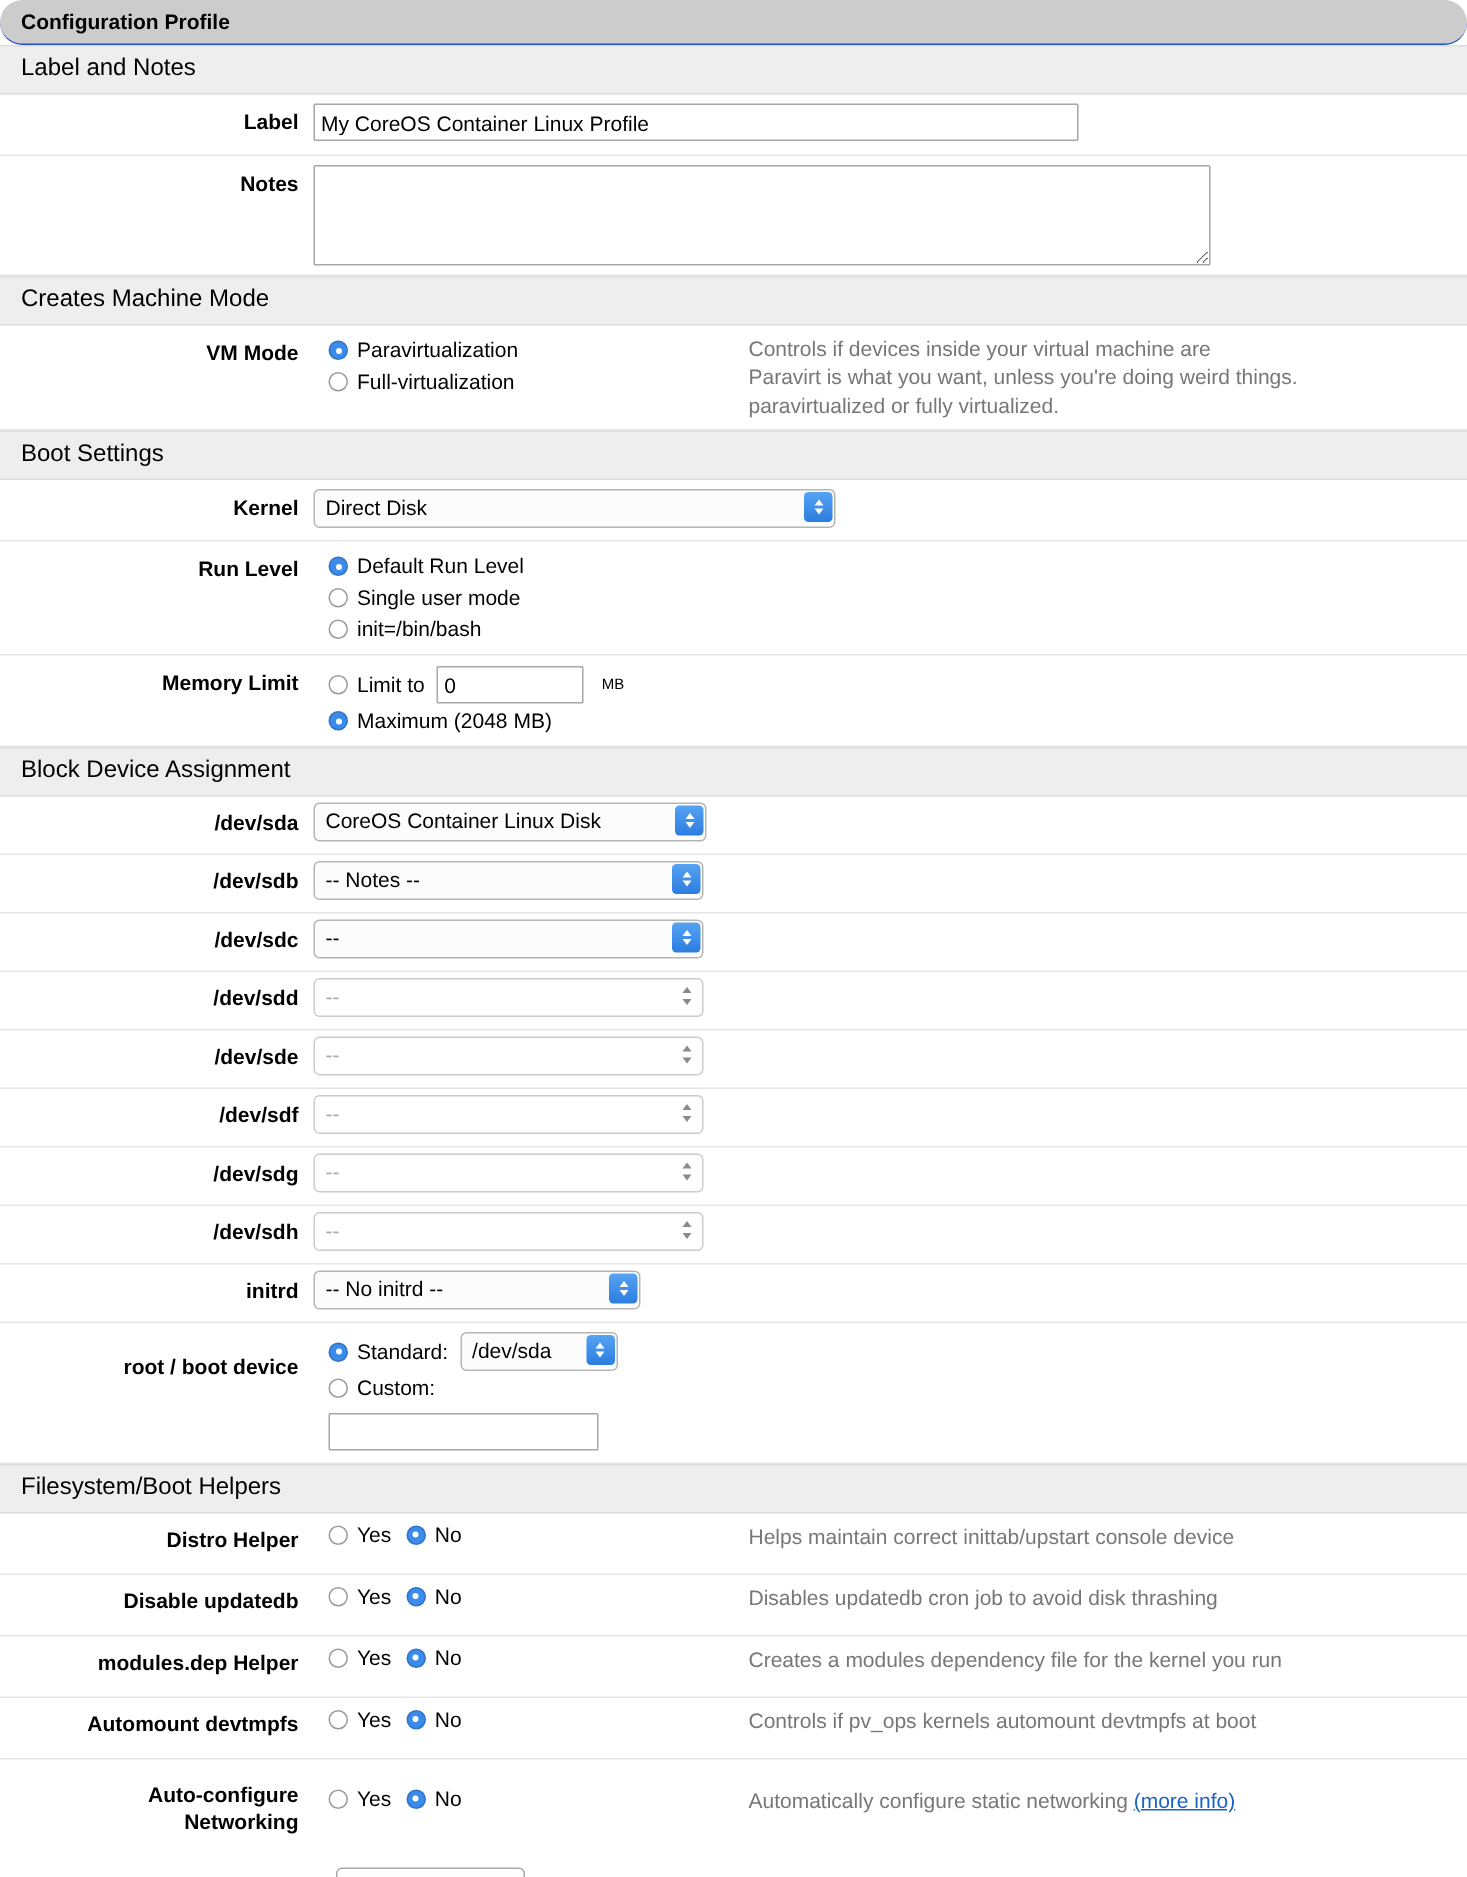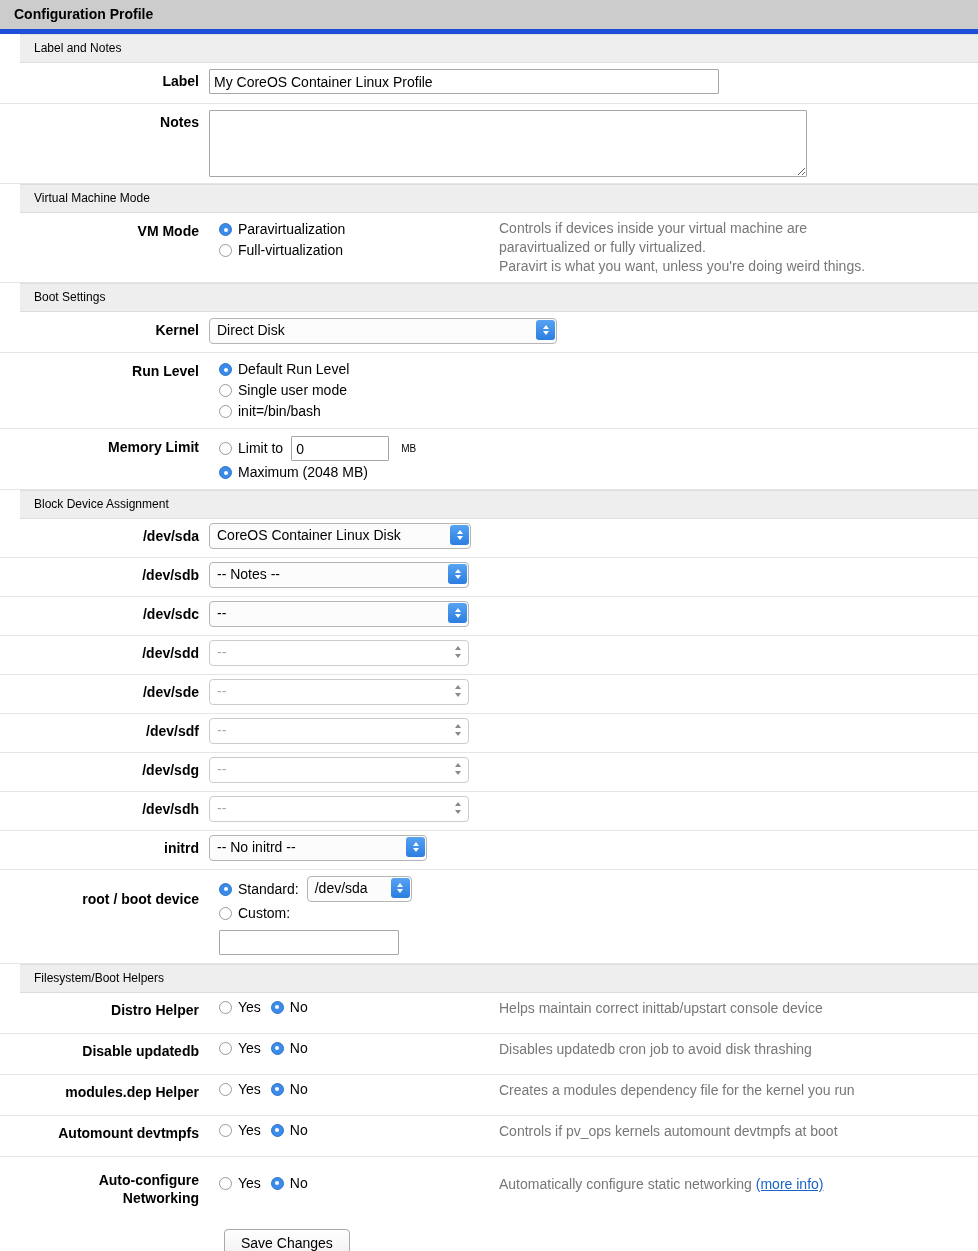--- a/index.html
+++ b/index.html
@@ -17,29 +17,29 @@
   .page {
     width: 978px;
     position: relative;
   }
   
   .title-bar {
     background: #cccccc;
     font-weight: bold;
     font-size: 14px;
     padding: 6px 0 7px 14px;
-    border-bottom: 5px solid #1d4ed8;
+    border-bottom: 1px solid #1d4ed8;
+    border-radius: 15px;
   }
   .section-bar {
     background: #eeeeee;
-    font-size: 12px;
+    font-size: 16px;
     padding: 6px 0 7px 14px;
     border-top: 1px solid #dddddd;
     border-bottom: 1px solid #dddddd;
-    margin-left: 20px;
   }
   
   .row {
     display: flex;
     align-items: flex-start;
     border-bottom: 1px solid #e6e6e6;
     min-height: 28px;
     padding: 6px 0;
   }
   .row.noborder { border-bottom: none; }
@@ -228,39 +228,39 @@
     </div>
   </div>
 
   <div class="row">
     <div class="lbl">Notes</div>
     <div class="ctl">
       <textarea class="notes-area" placeholder="" style=""></textarea>
     </div>
   </div>
 
-  <div class="section-bar">Virtual Machine Mode</div>
+  <div class="section-bar">Creates Machine Mode</div>
 
   <div class="row">
     <div class="lbl">VM Mode</div>
     <div class="ctl">
       <div class="ctl-main" style="width:280px">
         <div class="radio-line">
           <span class="radio on"></span>
           <span class="txt">Paravirtualization</span>
         </div>
         <div class="radio-line">
           <span class="radio"></span>
           <span class="txt">Full-virtualization</span>
         </div>
       </div>
       <div class="help">
         <div>Controls if devices inside your virtual machine are</div>
+        <div>Paravirt is what you want, unless you're doing weird things.</div>
         <div>paravirtualized or fully virtualized.</div>
-        <div>Paravirt is what you want, unless you're doing weird things.</div>
       </div>
     </div>
   </div>
 
   <div class="section-bar">Boot Settings</div>
 
   <div class="row">
     <div class="lbl">Kernel</div>
     <div class="ctl">
       <div class="sel kernel">

